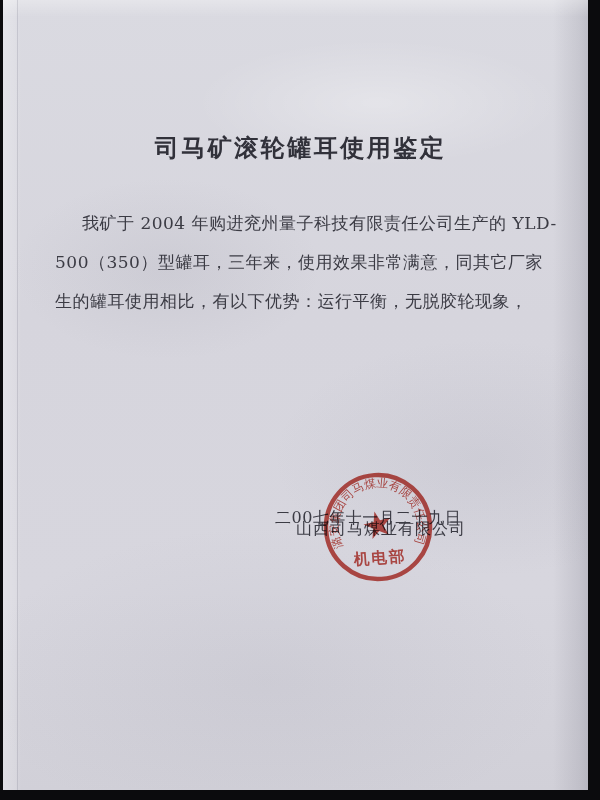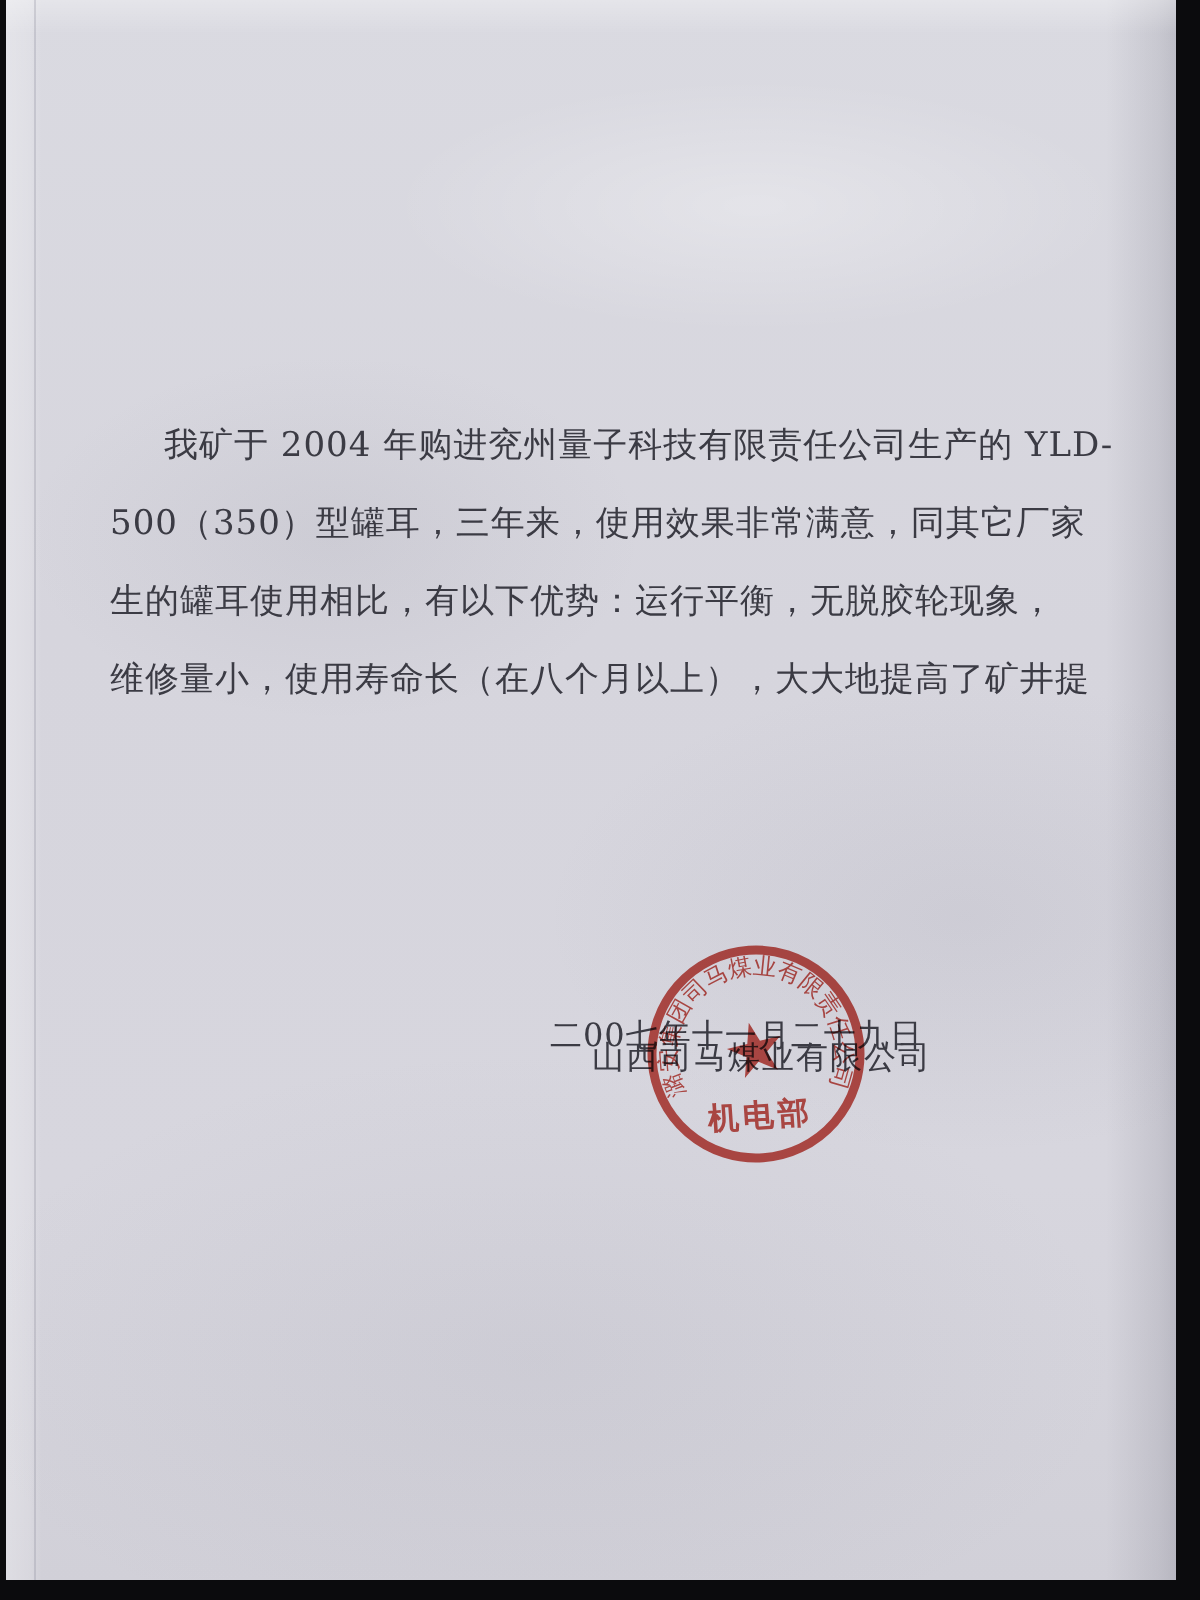--- a/index.html
+++ b/index.html
@@ -54,26 +54,26 @@
   }
   .stamp text { font-family:"DejaVu Serif","Liberation Serif",serif; }
 </style>
 </head>
 <body>
 
 <div class="scan">
   <div class="paper">
     <div class="edge-line"></div>
 
+    <div class="title">司马矿滚轮罐耳使用鉴定</div>
 
     <div class="body-par">
       <div class="line">我矿于 2004 年购进兖州量子科技有限责任公司生产的 YLD-</div>
       <div class="line">500（350）型罐耳，三年来，使用效果非常满意，同其它厂家</div>
       <div class="line">生的罐耳使用相比，有以下优势：运行平衡，无脱胶轮现象，</div>
-      <div class="line">维修量小，使用寿命长（在八个月以上），大大地提高了矿井提</div>
     </div>
 
     <div class="signature">山西司马煤业有限公司</div>
     <div class="dateline">二00七年十一月二十九日</div>
 
     <svg class="stamp" viewBox="0 0 130 130">
       <defs>
         <path id="ring-arc" d="M 28.75,81.9 A 40,40 0 1 1 101.25,81.9" fill="none"></path>
       </defs>
       <circle cx="65" cy="65" r="52" fill="none" stroke="#c23b33" stroke-width="4.5"></circle>

